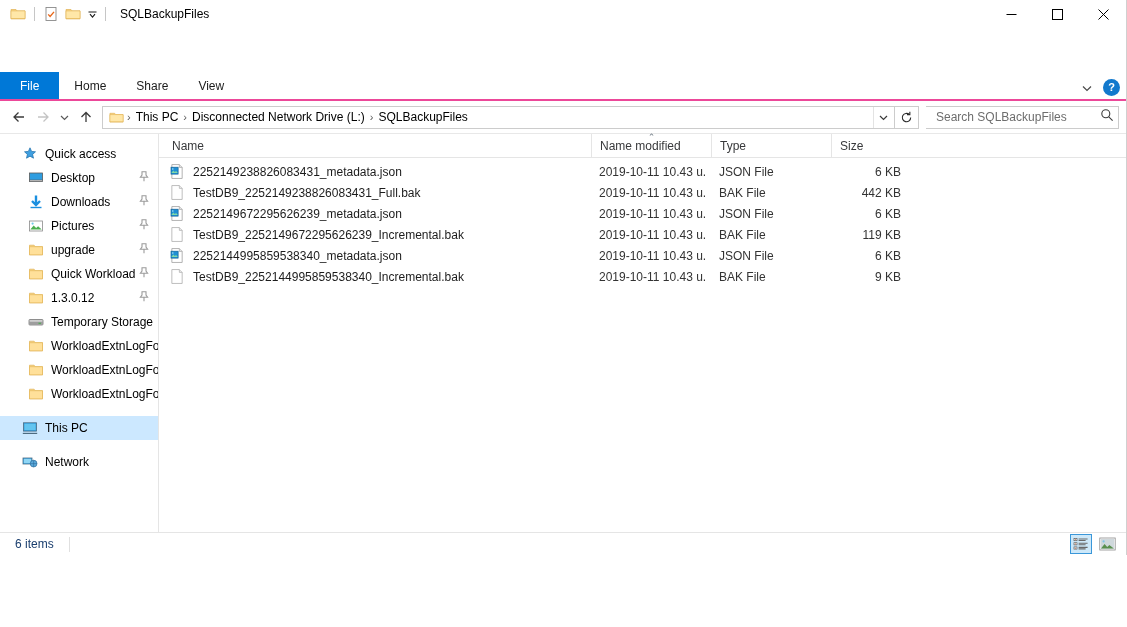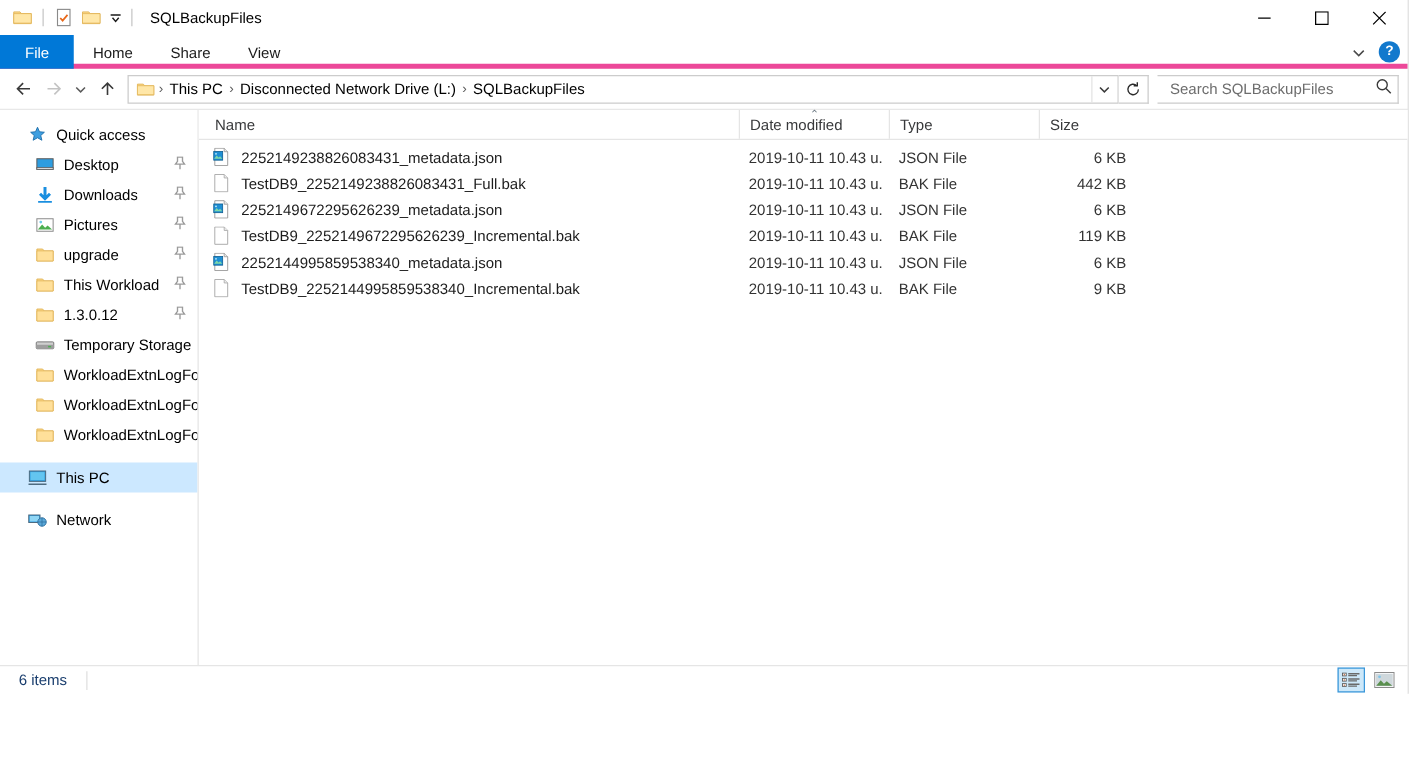--- a/index.html
+++ b/index.html
@@ -63,24 +63,25 @@
     width: 46px; height: 28px;
     display: flex; align-items: center; justify-content: center;
     color: #000;
   }
 
   
   .ribbon {
     height: 27px;
     flex: 0 0 27px;
     display: flex;
-    align-items: flex-start;
-    background: #ffffff;
-    border-bottom: 4px solid #ec4899;
+    align-items: flex-end;
+    background: #ffffff;
+    border-bottom: 2px solid #ec4899;
     position: relative;
+    margin-top: 46px;
   }
   .tab {
     display: flex; align-items: center;
     padding: 0 15px;
     font-size: 12px;
     color: #1b1b1b;
     height: 27px;
     white-space: nowrap;
   }
   .tab.file {
@@ -535,21 +536,21 @@
         </span>
       </div>
 
       <div class="nav-row indent">
         <span class="nav-ico">
           <svg width="16" height="16" viewBox="0 0 16 16">
             <path d="M1.5 3.2h4.6l1.2 1.5H14.5v8.1H1.5z" fill="#fcd88b" stroke="#e0b253" stroke-width="0.7"></path>
             <path d="M1.5 4.7h13v8.1h-13z" fill="#ffe09a" stroke="#e0b253" stroke-width="0.6"></path>
           </svg>
         </span>
-        <span class="nav-label">This Workload</span>
+        <span class="nav-label">Quick Workload</span>
         <span class="pin">
           <svg width="10" height="11" viewBox="0 0 10 11">
               <path d="M3 0.7h4v3.4l1.6 2.2H1.4L3 4.1zM5 6.3v4" fill="none" stroke="#9b9b9b" stroke-width="1.1"></path>
             </svg>
         </span>
       </div>
 
       <div class="nav-row indent">
         <span class="nav-ico">
           <svg width="16" height="16" viewBox="0 0 16 16">
@@ -636,21 +637,21 @@
     </div>
 
     <div class="filepane">
 
       <div class="colheader">
         <div class="col col-name">
           <span>Name</span>
         </div>
         <div class="col col-date">
           <span class="sort-caret">⌃</span>
-          <span>Date modified</span>
+          <span>Name modified</span>
         </div>
         <div class="col col-type">
           <span>Type</span>
         </div>
         <div class="col col-size">
           <span>Size</span>
         </div>
       </div>
 
       <div class="rows">

